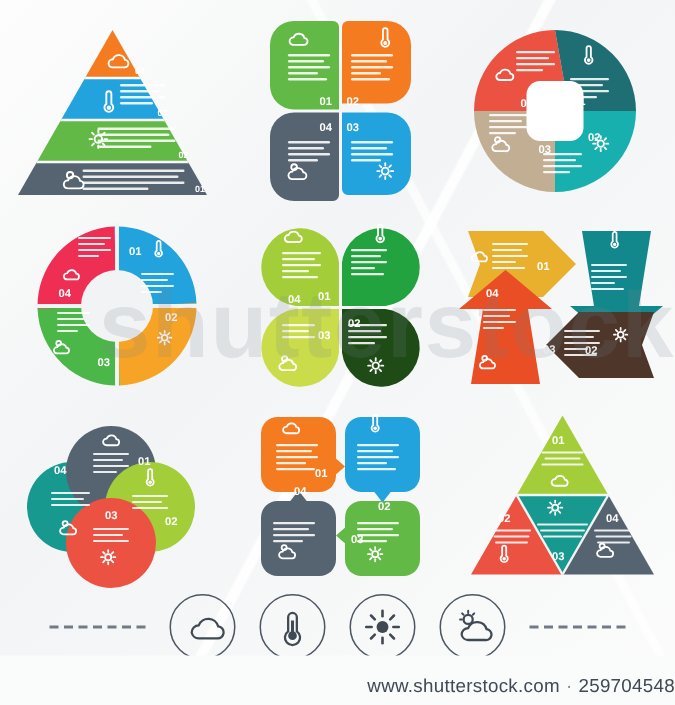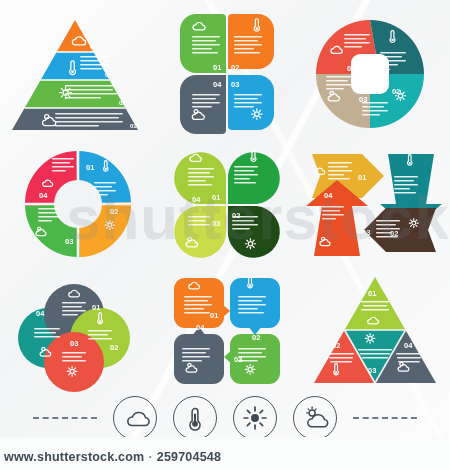--- a/index.html
+++ b/index.html
@@ -63,25 +63,24 @@
     position:absolute; left:0; right:0; top:392px; height:52px;
     display:flex; align-items:center; justify-content:center; gap:16px;
   }
   .dash { width:64px; height:0; border-top:2px dashed #5a6672; opacity:.85; }
   .ic {
     width:44px; height:44px; border-radius:50%;
     border:1.6px solid #4b5763;
     display:flex; align-items:center; justify-content:center;
   }
   .footer {
-    position:absolute; left:4px; right:0; bottom:6px;
-    text-align:left;
+    position:absolute; left:15px; right:0; bottom:6px;
+    text-align:right;
     font-size:12.5px; color:#3f4a54;
     letter-spacing:.2px;
-    font-weight:bold;
   }
   .footer .dot { padding:0 4px; color:#7b848c; }
   .strip {
     position:absolute; left:0; right:0; top:437px; height:33px;
     background:#fafbfb;
   }
 </style>
 </head>
 <body>
 

